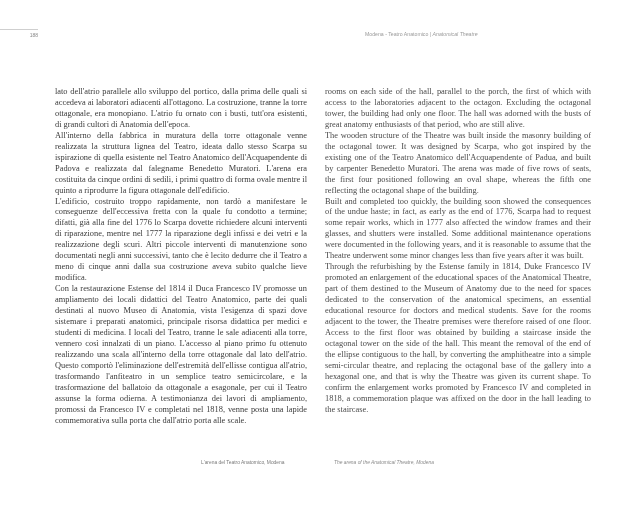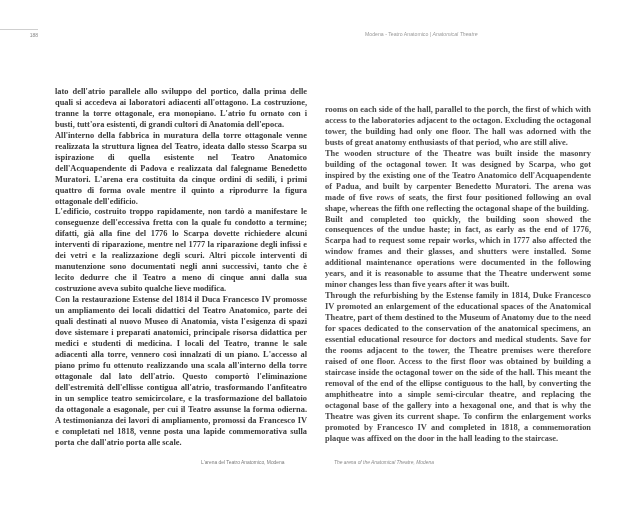--- a/index.html
+++ b/index.html
@@ -17,24 +17,23 @@
   .running-head {
     position: absolute; left: 365px; top: 31px;
     font-family: "Liberation Sans", "DejaVu Sans", sans-serif; font-size: 5.2px; color: #9a9a9a;
     white-space: nowrap;
   }
   .running-head .it { font-style: italic; }
   .col {
     position: absolute; top: 87px;
     font-size: 8.4px; line-height: 10.95px; color: #3a3a3a; text-align: justify;
     hyphens: none;
-    font-weight: bold;
   }
   .col.left { left: 55px; width: 252px; }
-  .col.right { left: 325px; width: 266px; color: #4a4a4a; margin-top: 18px; }
+  .col.right { left: 325px; width: 266px; color: #4a4a4a; }
   .col p { margin: 0; text-align: justify; }
   .caption {
     position: absolute; top: 460px;
     font-family: "Liberation Sans", "DejaVu Sans", sans-serif; font-size: 4.9px; color: #7a7a7a;
     white-space: nowrap;
   }
   .caption.left { left: 201px; }
   .caption.right { left: 334px; font-style: italic; color: #8a8a8a; }
 </style>
 </head>

